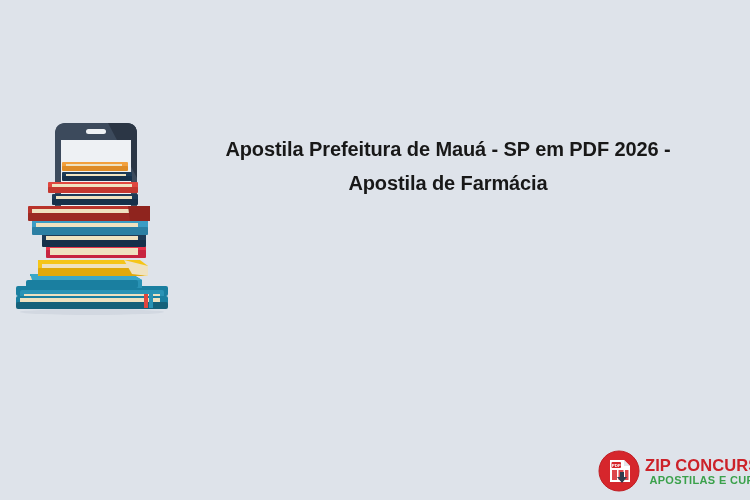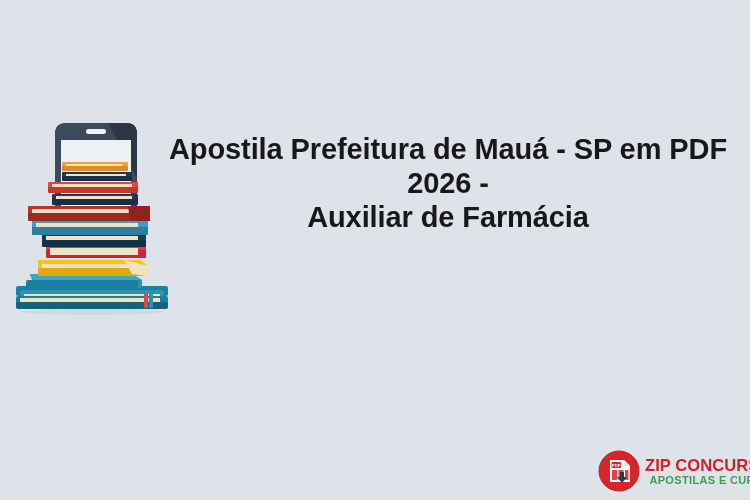--- a/index.html
+++ b/index.html
@@ -38,21 +38,21 @@
   .title-block {
     position: absolute;
     left: 168px;
     top: 132px;
     width: 560px;
     text-align: center;
   }
   .title-text {
     margin: 0;
     font-family: "Liberation Sans", sans-serif;
-    font-size: 29px;
+    font-size: 20px;
     font-weight: 700;
     line-height: 34px;
     color: #181818;
     letter-spacing: -0.1px;
   }
 
   
   .logo {
     position: absolute;
     left: 598px;
@@ -168,21 +168,21 @@
         <rect x="58" y="46" width="56" height="5" fill="#efe2c0"></rect>
         <rect x="54" y="48" width="66" height="5" rx="1" fill="#de8b26"></rect>
       </g>
 
       <ellipse cx="84" cy="194" rx="72" ry="3" fill="#d2d8e1"></ellipse>
     </svg>
   </div>
 
   <div class="title-block">
     <div class="title-text">Apostila Prefeitura de Mauá - SP em PDF 2026 -</div>
-    <div class="title-text">Auxiliar de Farmácia</div>
+    <div class="title-text">Apostila de Farmácia</div>
   </div>
 
   <div class="logo">
     <div class="logo-mark">
       <svg viewBox="0 0 42 42" xmlns="http://www.w3.org/2000/svg">
         <circle cx="21" cy="21" r="20" fill="#d6262c"></circle>
         <circle cx="21" cy="21" r="20" fill="none" stroke="#c01f25" stroke-width="1"></circle>
 
         <path d="M12 10 L26 10 L32 16 L32 32 L12 32 Z" fill="#ffffff"></path>
         <path d="M26 10 L32 16 L26 16 Z" fill="#e3e6ea"></path>

